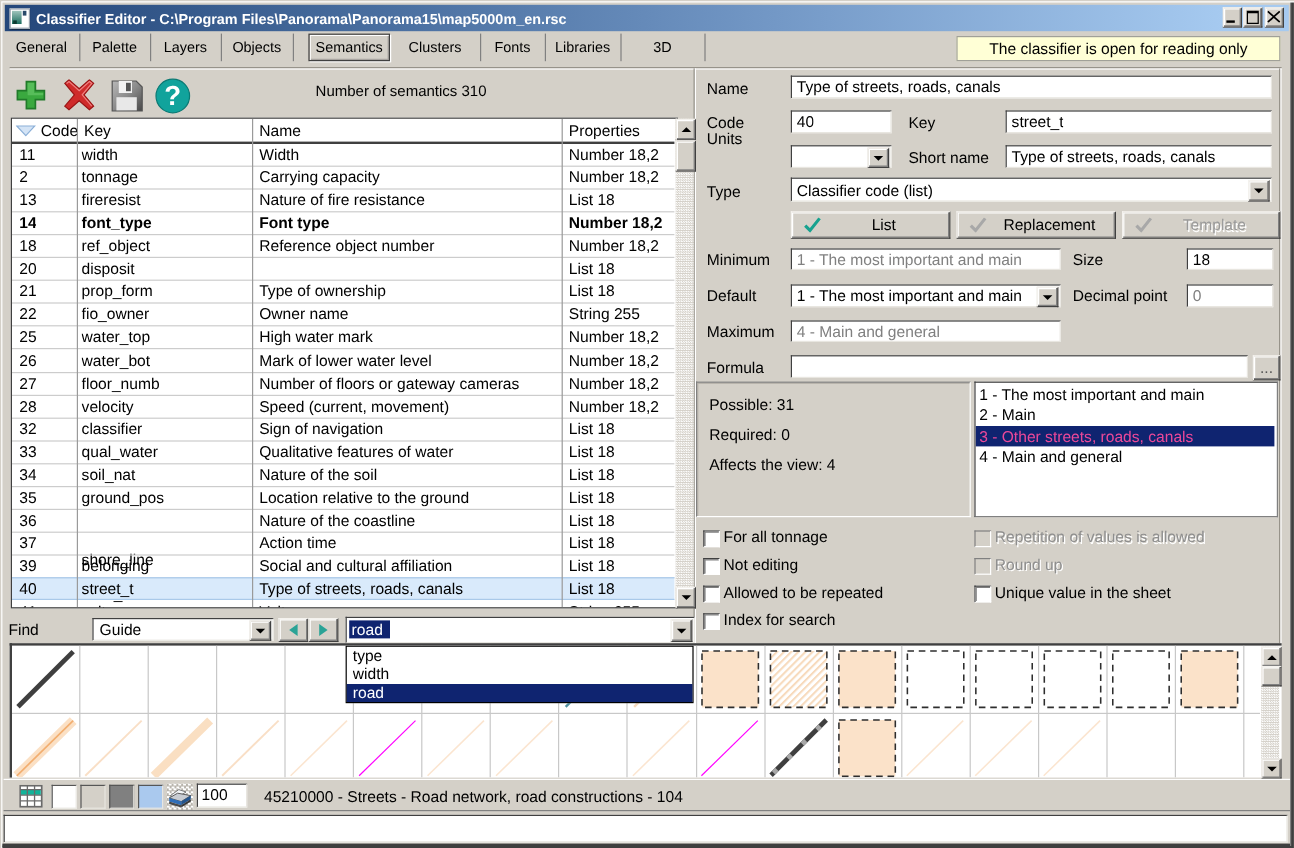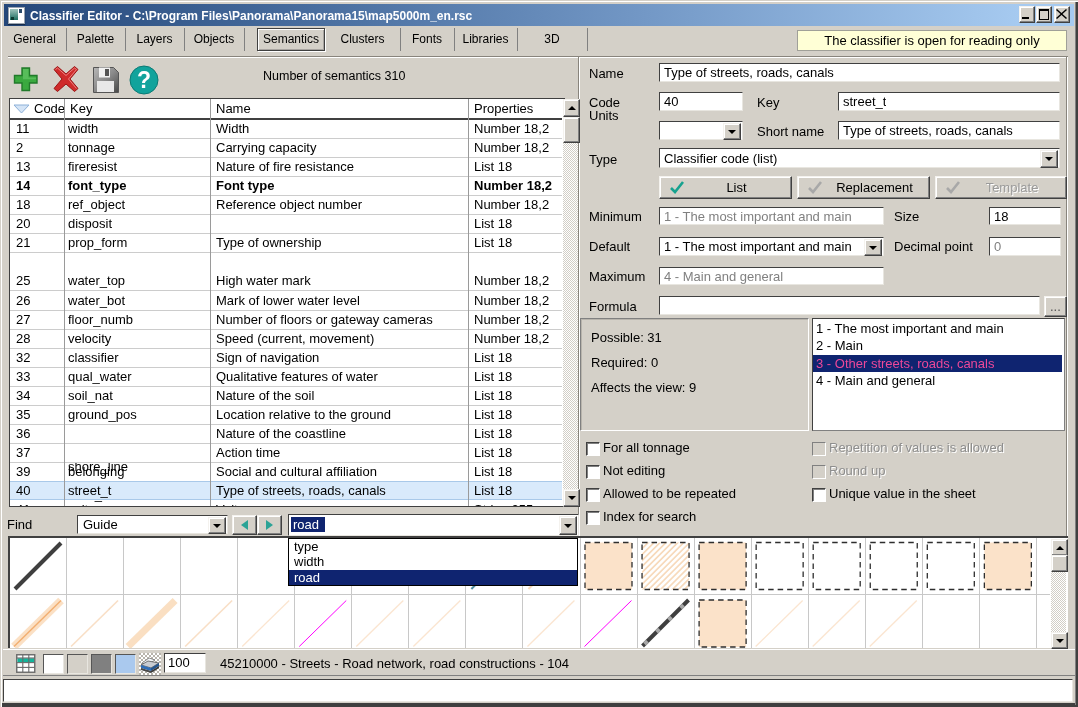--- a/index.html
+++ b/index.html
@@ -138,20 +138,26 @@
       <div class="cell" style="left:6px;top:1px;">20</div>
       <div class="cell" style="left:58px;top:1px;width:144px;">disposit</div>
       <div class="cell" style="left:464px;top:1px;width:86px;">List 18</div>
     </div>
 <div class="a" style="left:0;top:135.3px;width:552px;border-bottom:1px solid #cccccc;height:18px;">
       <div class="cell" style="left:6px;top:1px;">21</div>
       <div class="cell" style="left:58px;top:1px;width:144px;">prop_form</div>
       <div class="cell" style="left:206px;top:1px;width:254px;">Type of ownership</div>
       <div class="cell" style="left:464px;top:1px;width:86px;">List 18</div>
     </div>
+<div class="a" style="left:0;top:154.3px;width:552px;border-bottom:1px solid #cccccc;height:18px;">
+      <div class="cell" style="left:6px;top:1px;">22</div>
+      <div class="cell" style="left:58px;top:1px;width:144px;">fio_owner</div>
+      <div class="cell" style="left:206px;top:1px;width:254px;">Owner name</div>
+      <div class="cell" style="left:464px;top:1px;width:86px;">String 255</div>
+    </div>
 <div class="a" style="left:0;top:173.4px;width:552px;border-bottom:1px solid #cccccc;height:18px;">
       <div class="cell" style="left:6px;top:1px;">25</div>
       <div class="cell" style="left:58px;top:1px;width:144px;">water_top</div>
       <div class="cell" style="left:206px;top:1px;width:254px;">High water mark</div>
       <div class="cell" style="left:464px;top:1px;width:86px;">Number 18,2</div>
     </div>
 <div class="a" style="left:0;top:192.5px;width:552px;border-bottom:1px solid #cccccc;height:18px;">
       <div class="cell" style="left:6px;top:1px;">26</div>
       <div class="cell" style="left:58px;top:1px;width:144px;">water_bot</div>
       <div class="cell" style="left:206px;top:1px;width:254px;">Mark of lower water level</div>
@@ -331,21 +337,21 @@
     <div class="cell gtxt" style="left:4px;top:1px;">4 - Main and general</div>
   </div>
 <div class="a lbl" style="left:589px;top:299px;">Formula</div>
 <div class="a field" style="left:659px;top:296px;width:379px;height:17px;"></div>
 <div class="a btn3d" style="left:1044px;top:296px;width:21px;height:19px;">
     <div class="a" style="left:5px;top:2px;color:#555;">...</div>
   </div>
 <div class="a" style="left:580px;top:318px;width:227px;height:111px;border:1px solid;border-color:#808080 #fff #fff #808080;box-shadow:inset 1px 1px 0 #b8b4ac;">
 <div class="a lbl" style="left:10px;top:11px;">Possible: 31</div>
 <div class="a lbl" style="left:10px;top:36px;">Required: 0</div>
-<div class="a lbl" style="left:10px;top:61px;">Affects the view: 9</div>
+<div class="a lbl" style="left:10px;top:61px;">Affects the view: 4</div>
 </div>
 <div class="a" style="left:812px;top:318px;width:251px;height:111px;background:#fff;border:1px solid #404040;border-right-color:#808080;border-bottom-color:#808080;overflow:hidden;">
 <div class="cell" style="left:3px;top:2px;width:245px;">1 - The most important and main</div>
 <div class="cell" style="left:3px;top:19.3px;width:245px;">2 - Main</div>
 <div class="a" style="left:0;top:35.6px;width:249px;height:17.3px;background:#0f2470;"></div>
 <div class="cell" style="left:3px;top:36.6px;width:245px;color:#ec4899;">3 - Other streets, roads, canals</div>
 <div class="cell" style="left:3px;top:54px;width:245px;">4 - Main and general</div>
 </div>
 <div class="cb" style="left:586px;top:442px;"></div>
 <div class="a lbl" style="left:603px;top:440px;">For all tonnage</div>

